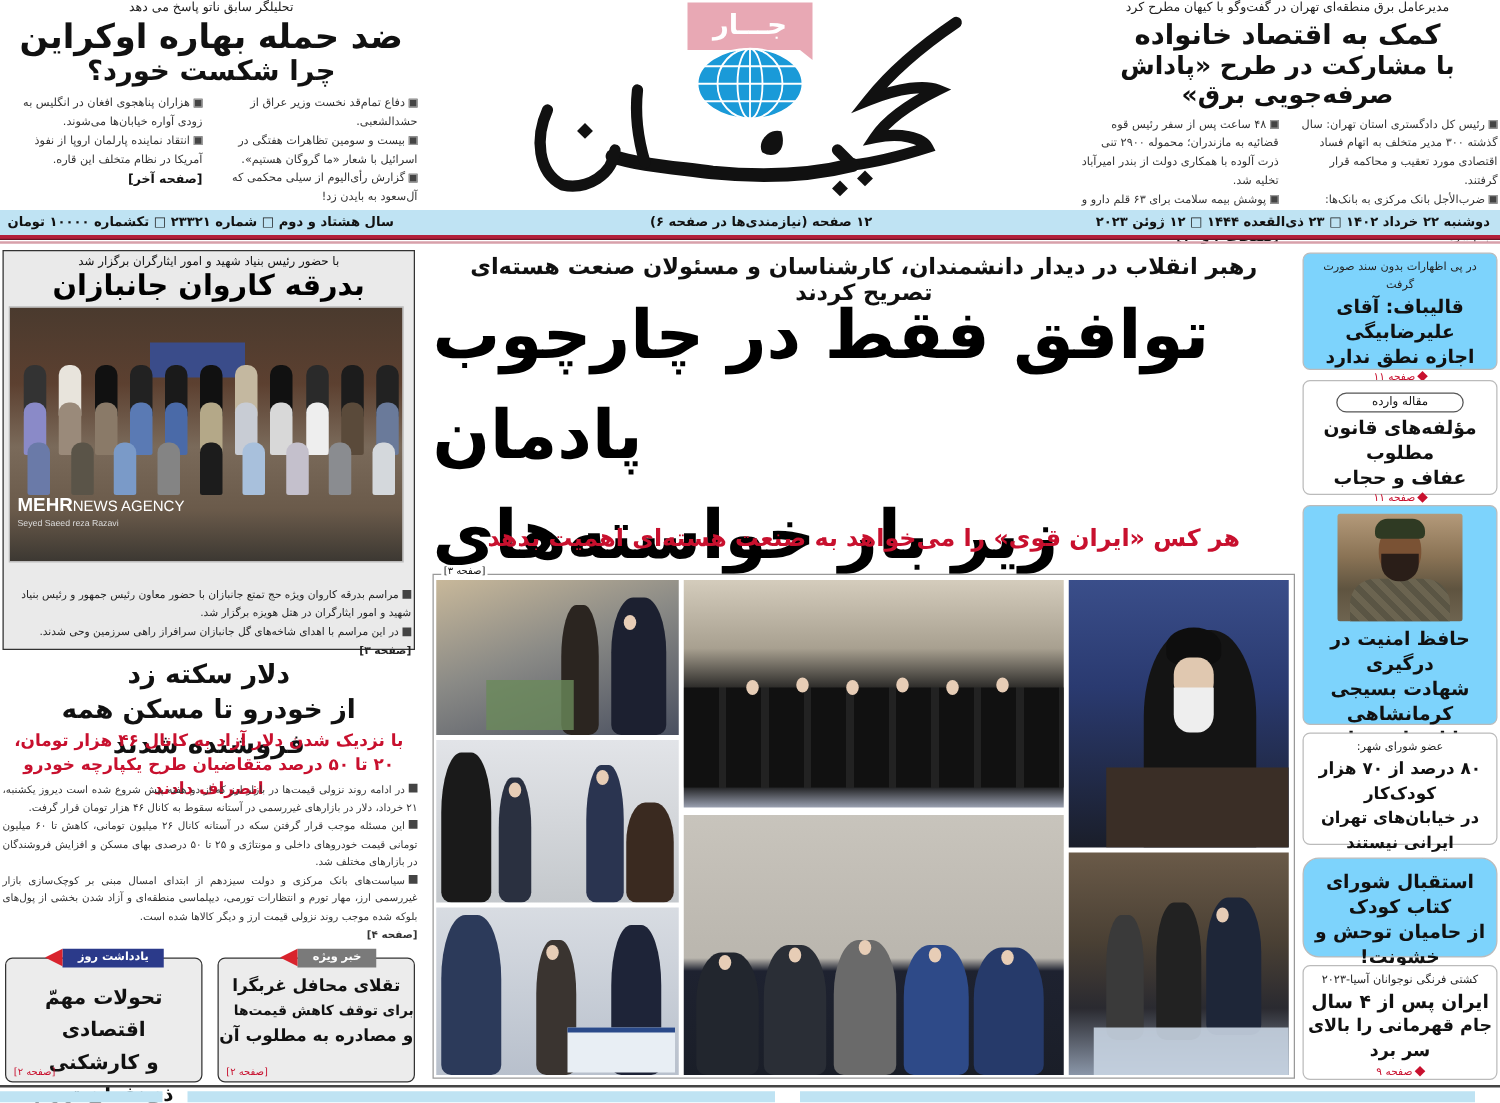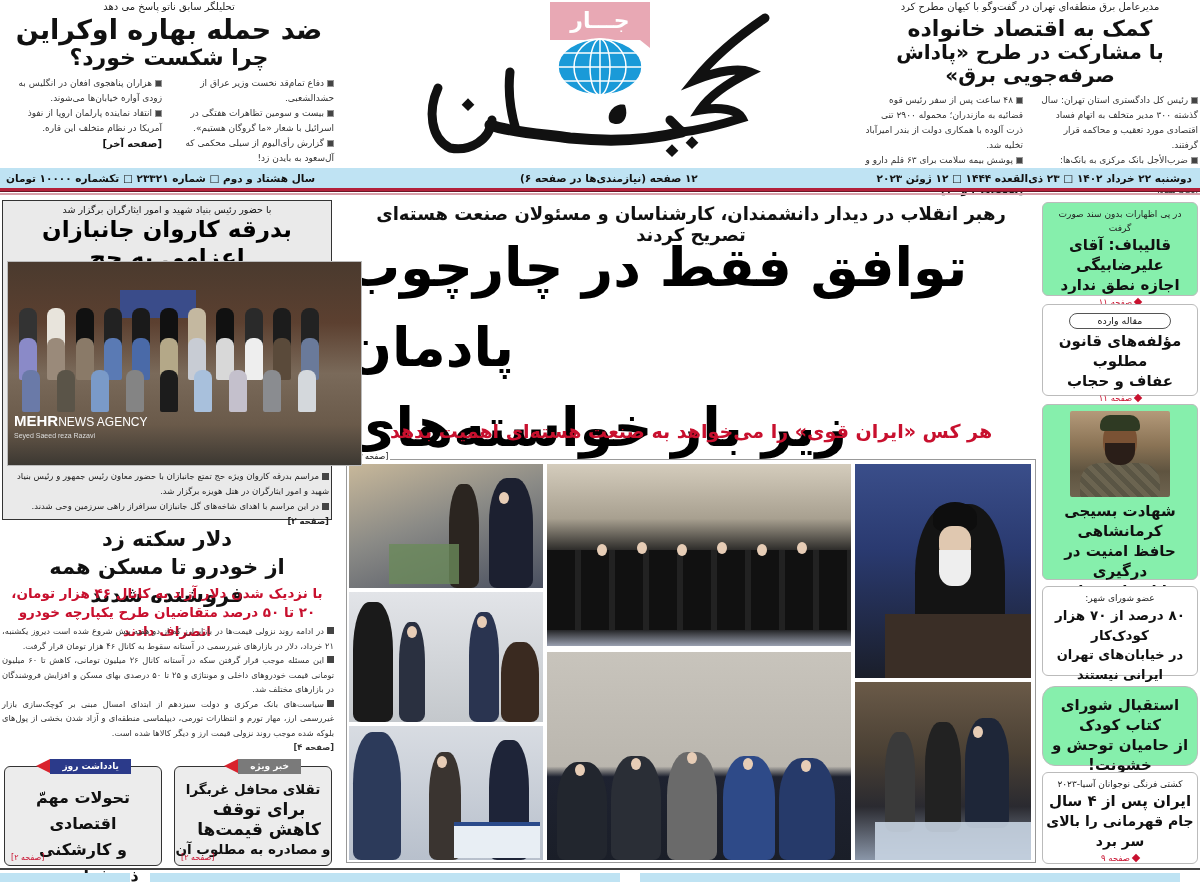--- a/index.html
+++ b/index.html
@@ -24,21 +24,21 @@
 
   
   .infobar { position: absolute; top: 168px; left: 0; width: 1200px; height: 20px; background: #bfe3f3; font-size: 10.5px; font-weight: bold; display: flex; align-items: center; color: #111; }
   .infobar .right { position: absolute; right: 8px; }
   .infobar .center { position: absolute; left: 520px; }
   .infobar .left { position: absolute; left: 6px; }
   .redline { position: absolute; top: 188px; left: 0; width: 1200px; height: 4px; background: #b3203a; border-bottom: 1px solid #6b1424; }
   .redline2 { position: absolute; top: 193px; left: 0; width: 1200px; height: 2px; background: #d8a0aa; }
 
   
-  .side-box { position: absolute; left: 1042px; width: 156px; background: #86efac; border: 1px solid #bbb; border-radius: 6px; text-align: center; padding: 4px 3px; }
+  .side-box { position: absolute; left: 1042px; width: 156px; background: #7dd3fc; border: 1px solid #bbb; border-radius: 6px; text-align: center; padding: 4px 3px; }
   .side-box.white { background: #fff; }
   .side-kicker { font-size: 9px; color: #222; line-height: 14px; }
   .side-head { font-size: 15px; font-weight: bold; line-height: 20px; color: #111; }
   .side-ref { font-size: 8.5px; color: #c8102e; margin-top: 2px; }
   .side-ref .dot { display: inline-block; width: 6px; height: 6px; background: #c8102e; transform: rotate(45deg); margin-left: 3px; }
   .pill { display: inline-block; border: 1px solid #555; border-radius: 10px; padding: 0 28px; font-size: 9.5px; line-height: 14px; background: #fff; }
   .soldier-photo { width: 100px; height: 86px; margin: 2px auto 4px; background: linear-gradient(180deg, #b49a7a 0%, #8a7355 40%, #5f5440 70%, #6e6450 100%); border-radius: 2px; position: relative; overflow: hidden; }
   .soldier-photo .head { position: absolute; left: 33px; top: 10px; width: 34px; height: 40px; background: #7a5234; border-radius: 45%; }
   .soldier-photo .cap { position: absolute; left: 30px; top: 4px; width: 40px; height: 16px; background: #2f3a23; border-radius: 10px 10px 4px 4px; }
   .soldier-photo .beard { position: absolute; left: 35px; top: 32px; width: 30px; height: 22px; background: #2a1e18; border-radius: 0 0 14px 14px; }
@@ -52,21 +52,21 @@
   .collage { position: absolute; left: 346px; top: 459px; width: 690px; height: 404px; border: 1px solid #999; background: #fff; }
   .collage .ref { position: absolute; left: 6px; top: -8px; font-size: 8px; background: #fff; padding: 0 2px; }
   .ph { position: absolute; overflow: hidden; }
   .ph .fig { position: absolute; border-radius: 40% 40% 8px 8px; }
   .ph .face { position: absolute; width: 10px; height: 12px; border-radius: 50%; background: #e7cdb6; }
 
   
   .left-box { position: absolute; left: 2px; top: 200px; width: 330px; height: 320px; border: 1.5px solid #333; background: #eaeaea; }
   .left-kicker { text-align: center; font-size: 9.5px; margin-top: 3px; color: #111; }
   .left-head { text-align: center; font-size: 23px; font-weight: bold; line-height: 28px; color: #000000; }
-  .hajj-photo { position: absolute; left: 4px; top: 60px; width: 355px; height: 205px; background: linear-gradient(180deg, #4a3a2e 0%, #5c4030 30%, #7a6a5a 55%, #6a5a4a 80%, #3c3832 100%); border: 1px solid #bbb; overflow: hidden; }
+  .hajj-photo { position: absolute; left: 4px; top: 44px; width: 316px; height: 205px; background: linear-gradient(180deg, #4a3a2e 0%, #5c4030 30%, #7a6a5a 55%, #6a5a4a 80%, #3c3832 100%); border: 1px solid #bbb; overflow: hidden; }
   .hajj-photo .screen { position: absolute; left: 112px; top: 28px; width: 76px; height: 28px; background: #3a4c8a; }
   .hajj-photo .row { position: absolute; left: 6px; width: 310px; display: flex; justify-content: space-around; }
   .hajj-photo .p { width: 18px; height: 42px; border-radius: 8px 8px 2px 2px; }
   .hajj-photo .credit { position: absolute; left: 6px; top: 150px; color: #fff; font-family: "Liberation Sans", sans-serif; font-size: 15px; font-weight: bold; direction: ltr; }
   .hajj-photo .credit span { font-weight: normal; font-size: 12px; }
   .hajj-photo .credit2 { position: absolute; left: 6px; top: 170px; color: #ddd; font-family: "Liberation Sans", sans-serif; font-size: 7px; direction: ltr; }
   .left-bullets { position: absolute; left: 6px; top: 268px; width: 320px; font-size: 8.5px; line-height: 15px; color: #222; text-align: right; }
 
   .dollar-head { position: absolute; left: 2px; top: 525px; width: 330px; text-align: center; font-size: 21px; font-weight: bold; line-height: 28px; color: #111; }
   .dollar-sub { position: absolute; left: 2px; top: 584px; width: 330px; text-align: center; font-size: 13.5px; font-weight: bold; line-height: 19px; color: #c8102e; }
@@ -164,22 +164,22 @@
   <div class="side-ref"><span class="dot"></span><span>صفحه ۱۱</span></div>
 </div>
 
 <div class="side-box" style="top:404px; height:176px;">
   <div class="soldier-photo">
     <div class="body"></div>
       <div class="head"></div>
       <div class="beard"></div>
       <div class="cap"></div>
   </div>
+  <div class="side-head">حافظ امنیت در درگیری</div>
   <div class="side-head">شهادت بسیجی کرمانشاهی</div>
-  <div class="side-head">حافظ امنیت در درگیری</div>
   <div class="side-head">با اشرار مسلح</div>
   <div class="side-ref"><span class="dot"></span><span>صفحه ۱۱</span></div>
 </div>
 
 <div class="side-box white" style="top:586px; height:90px;">
   <div class="side-kicker">عضو شورای شهر:</div>
   <div class="side-head" style="font-size:13.5px;">۸۰ درصد از ۷۰ هزار کودک‌کار</div>
   <div class="side-head" style="font-size:13px;">در خیابان‌های تهران ایرانی نیستند</div>
   <div class="side-ref"><span class="dot"></span><span>صفحه ۱۰</span></div>
 </div>
@@ -336,21 +336,21 @@
 <div class="note-box" style="left:4px; width:158px;">
   <div class="note-tag" style="right:30px; background:#2b3a8a;">یادداشت روز</div>
   <div class="note-head" style="font-size:16px; line-height:26px; margin-top:18px;">تحولات مهمّ اقتصادی</div>
   <div class="note-head" style="font-size:16px; line-height:26px;">و کارشکنی ذی‌نفعان تورم</div>
   <div class="note-ref">[صفحه ۲]</div>
 </div>
 
 <div class="note-box" style="left:174px; width:158px;">
   <div class="note-tag" style="right:30px; background:#7a7a7a;">خبر ویژه</div>
   <div class="note-head" style="font-size:13.5px; line-height:20px; margin-top:12px;">تقلای محافل غربگرا</div>
-  <div class="note-head" style="font-size:17px; line-height:20px;margin-left:12px;">برای توقف کاهش قیمت‌ها</div>
+  <div class="note-head" style="font-size:11px; line-height:20px;margin-left:12px;">برای توقف کاهش قیمت‌ها</div>
   <div class="note-head" style="font-size:13.5px; line-height:20px;">و مصادره به مطلوب آن</div>
   <div class="note-ref">[صفحه ۲]</div>
 </div>
 
 <div class="bottom-rule"></div>
 <div class="bottom-strip" style="left:0; width:130px; background:#bfe3f3;"></div>
 <div class="bottom-strip" style="left:150px; width:470px; background:#bfe3f3;"></div>
 <div class="bottom-strip" style="left:640px; width:540px; background:#bfe3f3;"></div>
 
 </body></html>

